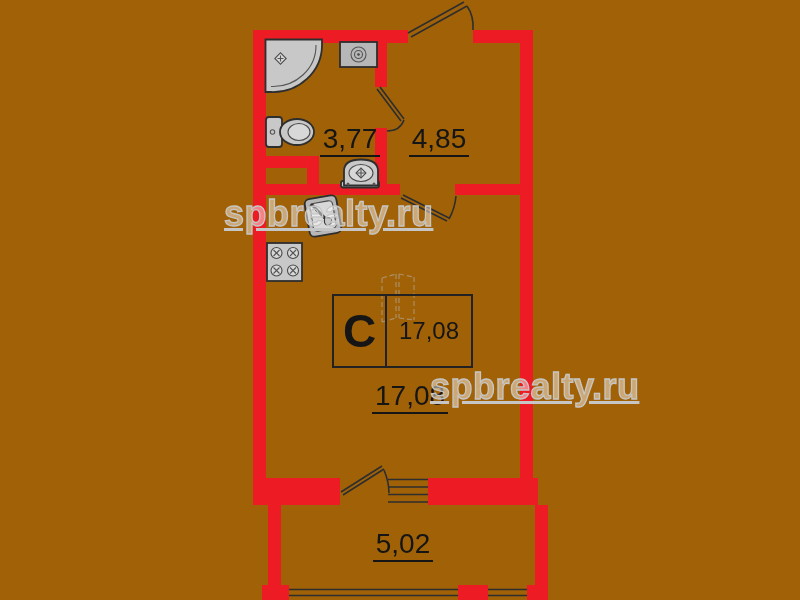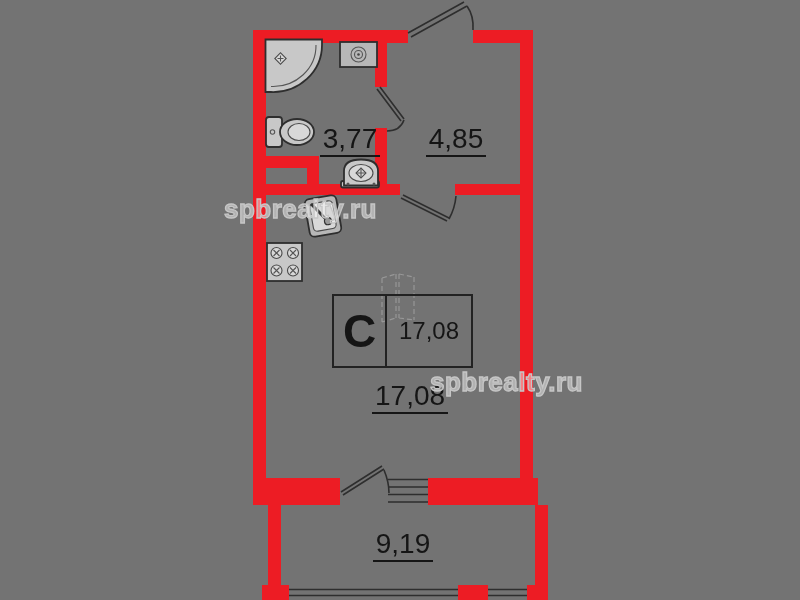--- a/index.html
+++ b/index.html
@@ -1,38 +1,38 @@
 <!DOCTYPE html>
 <html style="--wall: #ed1c24; --line: #2e2e2e; --fixture: #c8c8c8; --text: #151515; --wm: #c6c6c6;"><head>
 <meta charset="utf-8">
 <style>
   :root{
     --wall:#ed1c24; --line:#2e2e2e; --fixture:#c8c8c8; --text:#151515; --wm:#c6c6c6;
   }
   html,body{margin:0;padding:0;background:#ffffff;}
   body{width:800px;height:600px;overflow:hidden;font-family:"Liberation Sans",sans-serif;}
-  .plan{position:relative;width:800px;height:600px;background:#737373;}
+  .plan{position:relative;width:800px;height:600px;background:#a16207;}
   .plan svg{position:absolute;left:0;top:0;}
   .wall{fill:var(--wall);stroke:none;}
   .ln{stroke:var(--line);stroke-width:1.6;fill:none;}
   .thin{stroke:#555;stroke-width:1.1;fill:none;}
   .fx{fill:var(--fixture);stroke:var(--line);stroke-width:1.8;}
   .fx2{fill:#d8d8d8;stroke:#4a4a4a;stroke-width:1.1;}
   .fx3{fill:#b7b7b7;stroke:var(--line);stroke-width:1.8;}
   .ghost{stroke:#b5b5b5;stroke-width:1.2;fill:none;opacity:.55;}
   .lbl{position:absolute;text-align:center;font-size:28px;color:var(--text);line-height:1.0;white-space:nowrap;}
   .lbl span{display:inline-block;border-bottom:2px solid var(--text);padding:0 3px 2px 3px;}
   .area-table{position:absolute;left:332px;top:294px;width:141px;height:74px;border:2px solid #222;display:flex;box-sizing:border-box;background:transparent;}
   .at-left{width:51px;border-right:2px solid #222;display:flex;align-items:center;justify-content:center;
            font-size:46px;font-weight:700;color:var(--text);}
   .at-right{flex:1;display:flex;flex-direction:column;}
   .at-row{flex:1;display:flex;align-items:center;justify-content:center;font-size:24px;color:var(--text);}
   .at-row + .at-row{border-top:2px solid #222;}
-  .wm{position:absolute;font-size:26px;font-weight:700;letter-spacing:.5px;line-height:1;
-      color:rgba(255,255,255,.45);-webkit-text-stroke:1.3px var(--wm);white-space:nowrap;}
+  .wm{position:absolute;font-size:36px;font-weight:700;letter-spacing:.5px;line-height:1;
+      color:rgba(255,255,255,.45);-webkit-text-stroke:1.3px var(--wm);white-space:nowrap;text-decoration:underline;}
 </style>
 </head>
 <body>
 
 <div class="plan">
 
   <svg width="800" height="600" viewBox="0 0 800 600">
 
     <g>
       <path class="ghost" stroke-dasharray="5 3" d="M382,278 L382,322 M396,274 L396,318 M399,274 L399,318 M414,277 L414,320
@@ -126,28 +126,28 @@
           <circle cx="293" cy="270.5" r="5.5"></circle>
       </g>
       <path class="thin" d="M273.5,250 L279.5,256 M279.5,250 L273.5,256 M290,250 L296,256 M296,250 L290,256
                             M273.5,267.5 L279.5,273.5 M279.5,267.5 L273.5,273.5 M290,267.5 L296,273.5 M296,267.5 L290,273.5"></path>
     </g>
   </svg>
 
   <div class="lbl" style="left:315px;top:125px;width:70px;">
     <span>3,77</span>
   </div>
-  <div class="lbl" style="left:421px;top:125px;width:70px;">
+  <div class="lbl" style="left:404px;top:125px;width:70px;">
     <span>4,85</span>
   </div>
   <div class="lbl" style="left:372px;top:382px;width:70px;">
     <span>17,08</span>
   </div>
   <div class="lbl" style="left:368px;top:530px;width:70px;">
-    <span>9,19</span>
+    <span>5,02</span>
   </div>
 
   <div class="area-table">
     <div class="at-left">С</div>
     <div class="at-right">
       <div class="at-row">17,08</div>
     </div>
   </div>
 
   <div class="wm" style="left:224px;top:196px;">spbrealty.ru</div>

